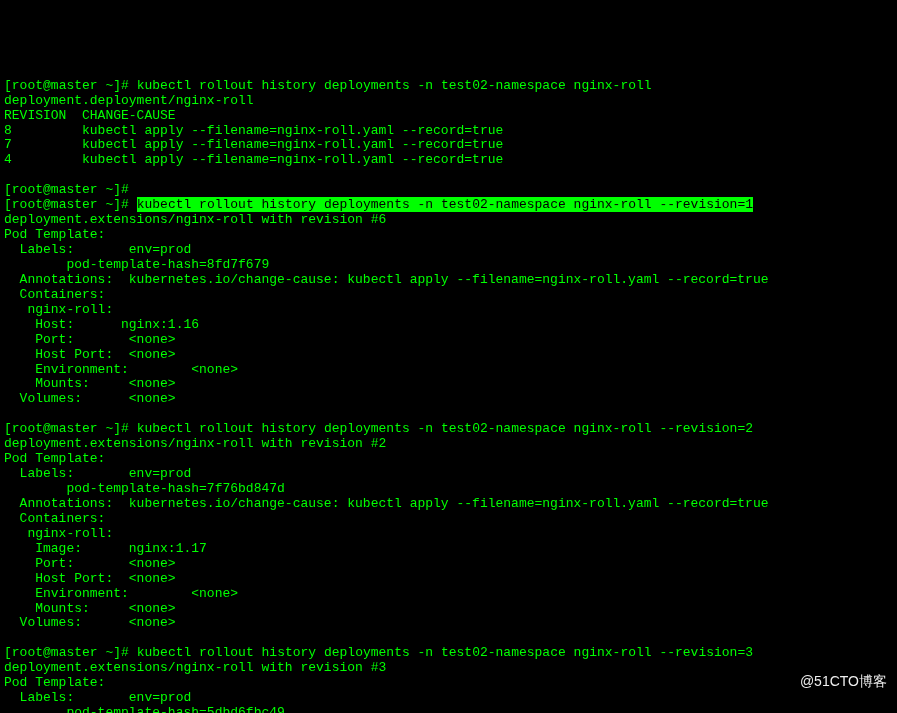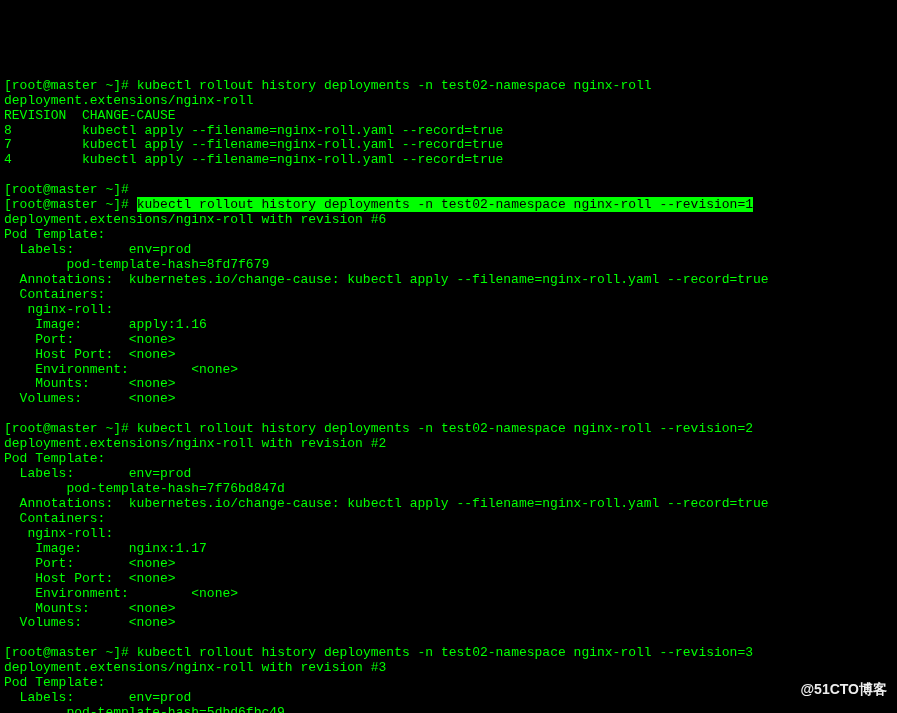--- a/index.html
+++ b/index.html
@@ -13,52 +13,52 @@
     width: 897px;
     height: 713px;
     overflow: hidden;
     position: relative;
     white-space: pre;
   }
   .term { white-space: pre; }
   .hl { background: #00ff00; color: #000; }
   .watermark {
     position: absolute;
-    bottom: 16px;
+    bottom: 24px;
     right: 10px;
     color: #eee;
     font-family: Arial, sans-serif;
     font-size: 14px;
-    font-weight: bold;
+    font-weight: normal;
     text-shadow: 0 0 3px #000;
   }
 </style>
 </head>
 <body>
 
 
 
 <div class="term">
 <span><span>[</span><span>root</span>@<span>master</span> <span>~</span><span>]#</span></span> <span>kubectl rollout history deployments -n test02-namespace nginx-roll</span>
-<span>deployment.extensions/nginx-roll</span>
+<span>deployment.deployment/nginx-roll</span>
 <span>REVISION  CHANGE-CAUSE</span>
 <span>8         kubectl apply --filename=nginx-roll.yaml --record=true</span>
 <span>7         kubectl apply --filename=nginx-roll.yaml --record=true</span>
 <span>4         kubectl apply --filename=nginx-roll.yaml --record=true</span>
 
 <span><span>[</span><span>root</span>@<span>master</span> <span>~</span><span>]#</span></span> <span></span>
 <span><span>[</span><span>root</span>@<span>master</span> <span>~</span><span>]#</span></span> <span class="hl">kubectl rollout history deployments -n test02-namespace nginx-roll --revision=1</span>
 <span>deployment.extensions/nginx-roll with revision #6</span>
 <span>Pod Template:</span>
 <span>  Labels:       env=prod</span>
 <span>        pod-template-hash=8fd7f679</span>
 <span>  Annotations:  kubernetes.io/change-cause: kubectl apply --filename=nginx-roll.yaml --record=true</span>
 <span>  Containers:</span>
 <span>   nginx-roll:</span>
-<span>    Image:      apply:1.16</span>
+<span>    Host:      nginx:1.16</span>
 <span>    Port:       &lt;none&gt;</span>
 <span>    Host Port:  &lt;none&gt;</span>
 <span>    Environment:        &lt;none&gt;</span>
 <span>    Mounts:     &lt;none&gt;</span>
 <span>  Volumes:      &lt;none&gt;</span>
 
 <span><span>[</span><span>root</span>@<span>master</span> <span>~</span><span>]#</span></span> <span>kubectl rollout history deployments -n test02-namespace nginx-roll --revision=2</span>
 <span>deployment.extensions/nginx-roll with revision #2</span>
 <span>Pod Template:</span>
 <span>  Labels:       env=prod</span>

